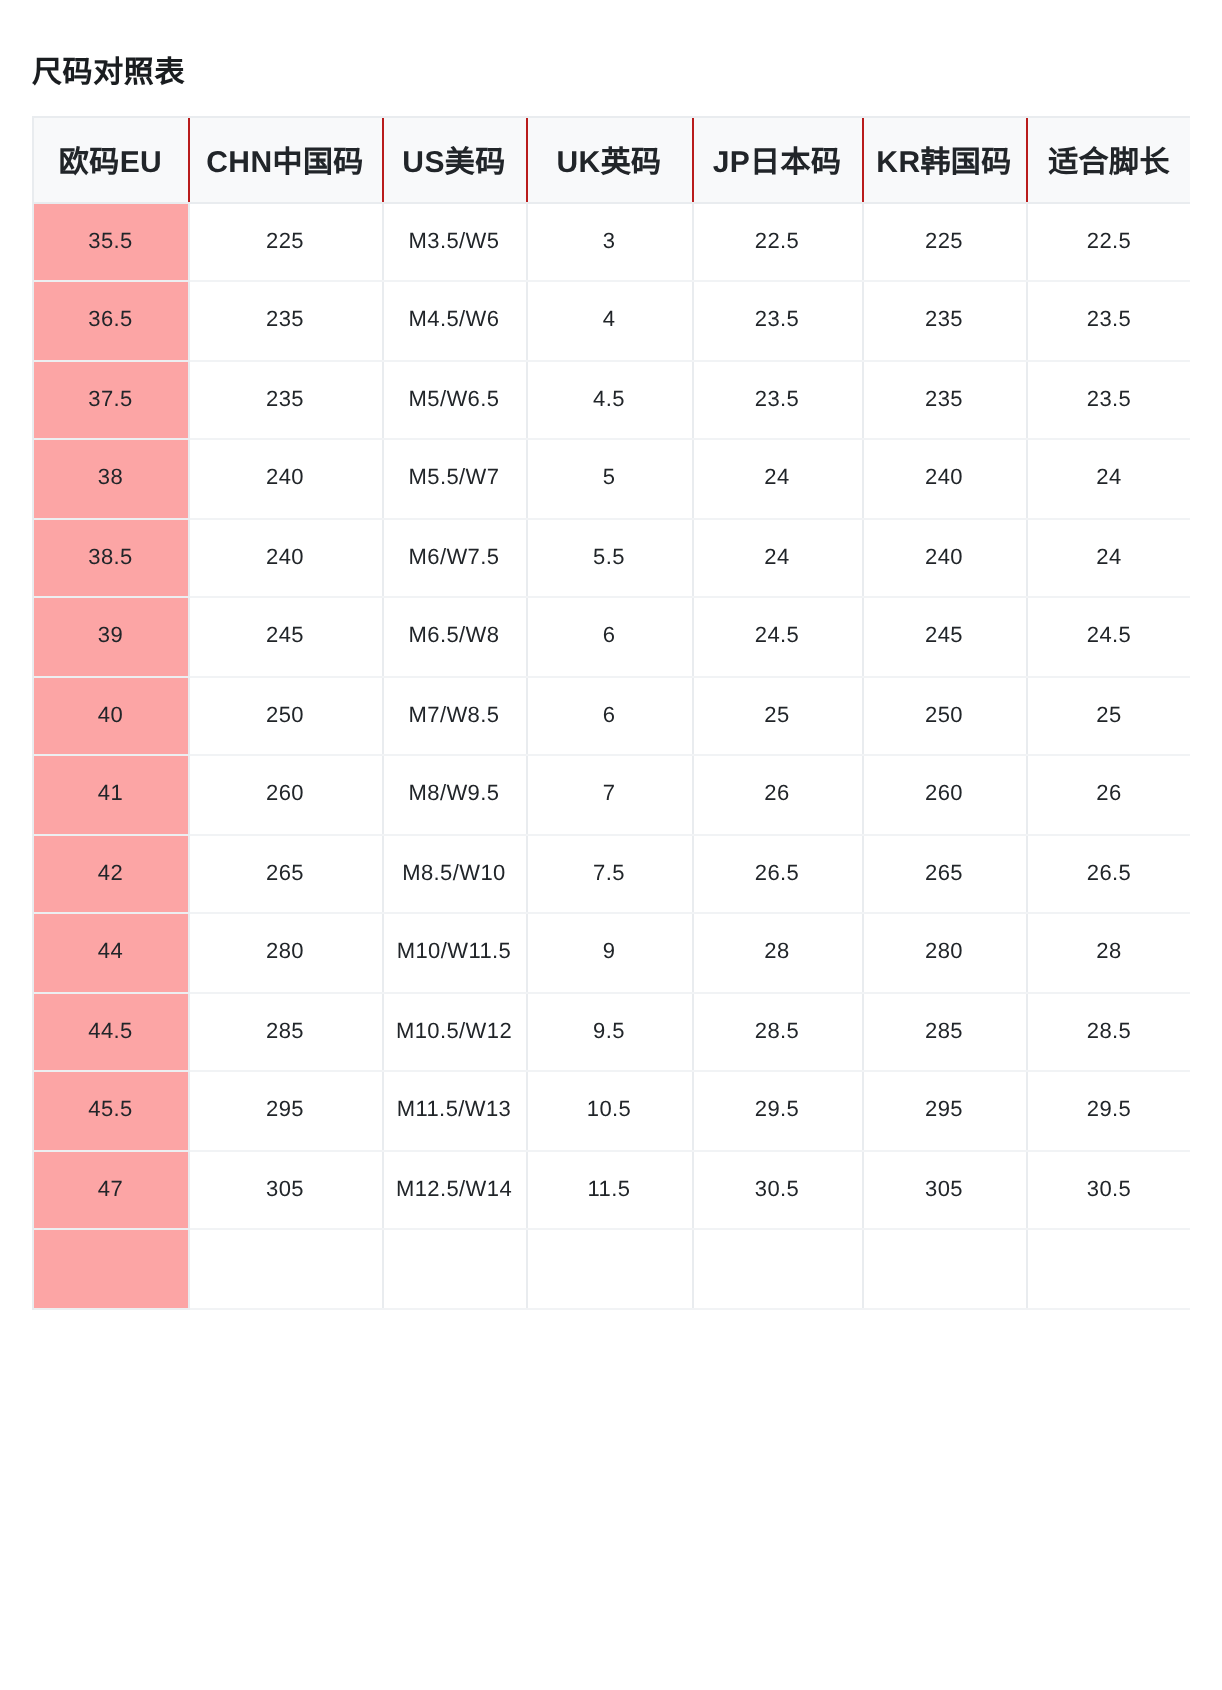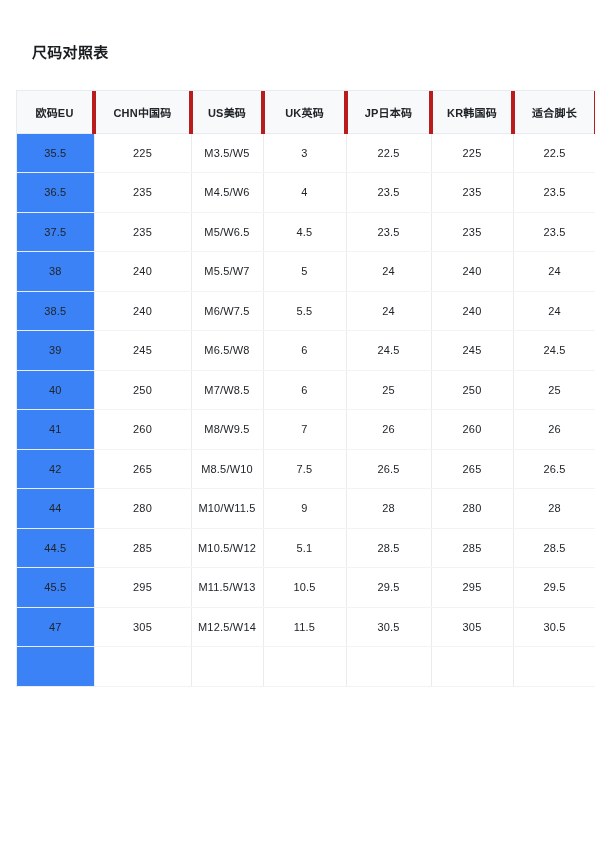--- a/index.html
+++ b/index.html
@@ -21,21 +21,21 @@
     width: 611px;
     height: 845px;
     box-sizing: border-box;
     padding: 0 16px;
   }
   .page-title {
     font-size: 15px;
     font-weight: bold;
     color: #1a1d20;
     letter-spacing: 0.3px;
-    margin: 16px;
+    margin: 0;
     padding: 28px 0 12px 0;
     line-height: 18px;
   }
   .table-wrap {
     width: 579px;
     border-top: 1px solid #e9ecef;
     border-left: 1px solid #e9ecef;
     box-sizing: border-box;
     overflow: hidden;
   }
@@ -48,48 +48,48 @@
   table.size-chart col.c0 { width: 77px; }
   table.size-chart col.c1 { width: 97px; }
   table.size-chart col.c2 { width: 72px; }
   table.size-chart col.c3 { width: 83px; }
   table.size-chart col.c4 { width: 85px; }
   table.size-chart col.c5 { width: 82px; }
   table.size-chart col.c6 { width: 83px; }
 
   table.size-chart thead th {
     background: #f8f9fa;
-    font-size: 11px;
+    font-size: 15px;
     font-weight: bold;
     color: #212529;
     text-align: center;
     height: 42px;
     padding: 0 4px;
-    border-right: 4px solid #b91c1c;
+    border-right: 1px solid #b91c1c;
     border-bottom: 1px solid #e9ecef;
     box-sizing: border-box;
     white-space: nowrap;
     letter-spacing: 0.2px;
   }
   table.size-chart tbody td {
     height: 39.5px;
     padding: 0 4px;
     text-align: center;
     font-size: 11px;
     font-weight: normal;
     color: #212529;
     background: #ffffff;
     border-right: 1px solid #e9ecef;
     border-bottom: 1px solid #f1f3f5;
     box-sizing: border-box;
     white-space: nowrap;
     letter-spacing: 0.2px;
   }
   table.size-chart tbody td.first-col {
-    background: #3b82f6;
+    background: #fca5a5;
     border-bottom: 1px solid #eceff1;
     text-align: center;
   }
 </style>
 </head>
 <body>
 
 <div class="page">
 
   <h1 class="page-title">尺码对照表</h1>
@@ -204,21 +204,21 @@
             <td>M10/W11.5</td>
             <td>9</td>
             <td>28</td>
             <td>280</td>
             <td>28</td>
           </tr>
           <tr>
             <td class="first-col">44.5</td>
             <td>285</td>
             <td>M10.5/W12</td>
-            <td>5.1</td>
+            <td>9.5</td>
             <td>28.5</td>
             <td>285</td>
             <td>28.5</td>
           </tr>
           <tr>
             <td class="first-col">45.5</td>
             <td>295</td>
             <td>M11.5/W13</td>
             <td>10.5</td>
             <td>29.5</td>

